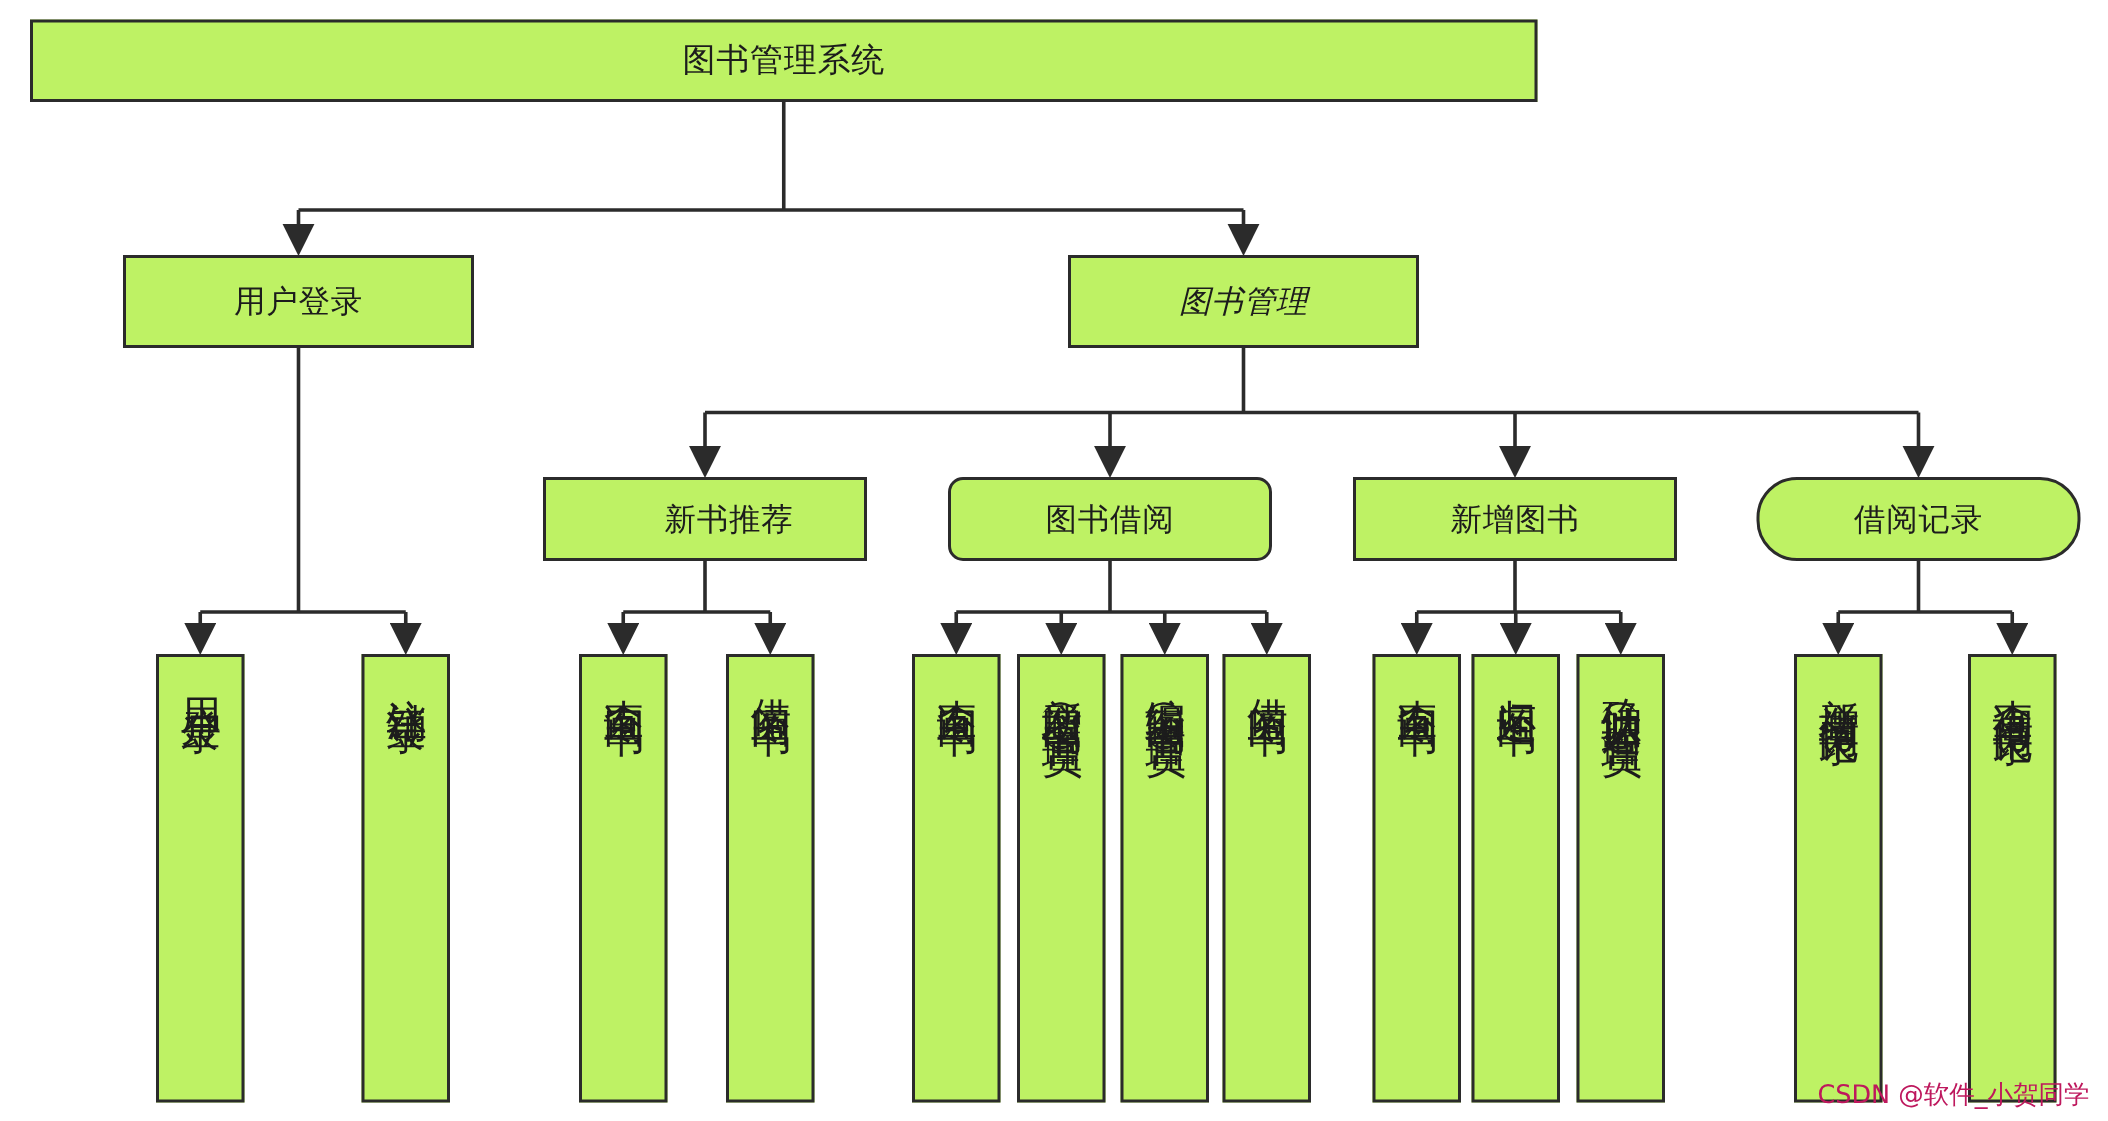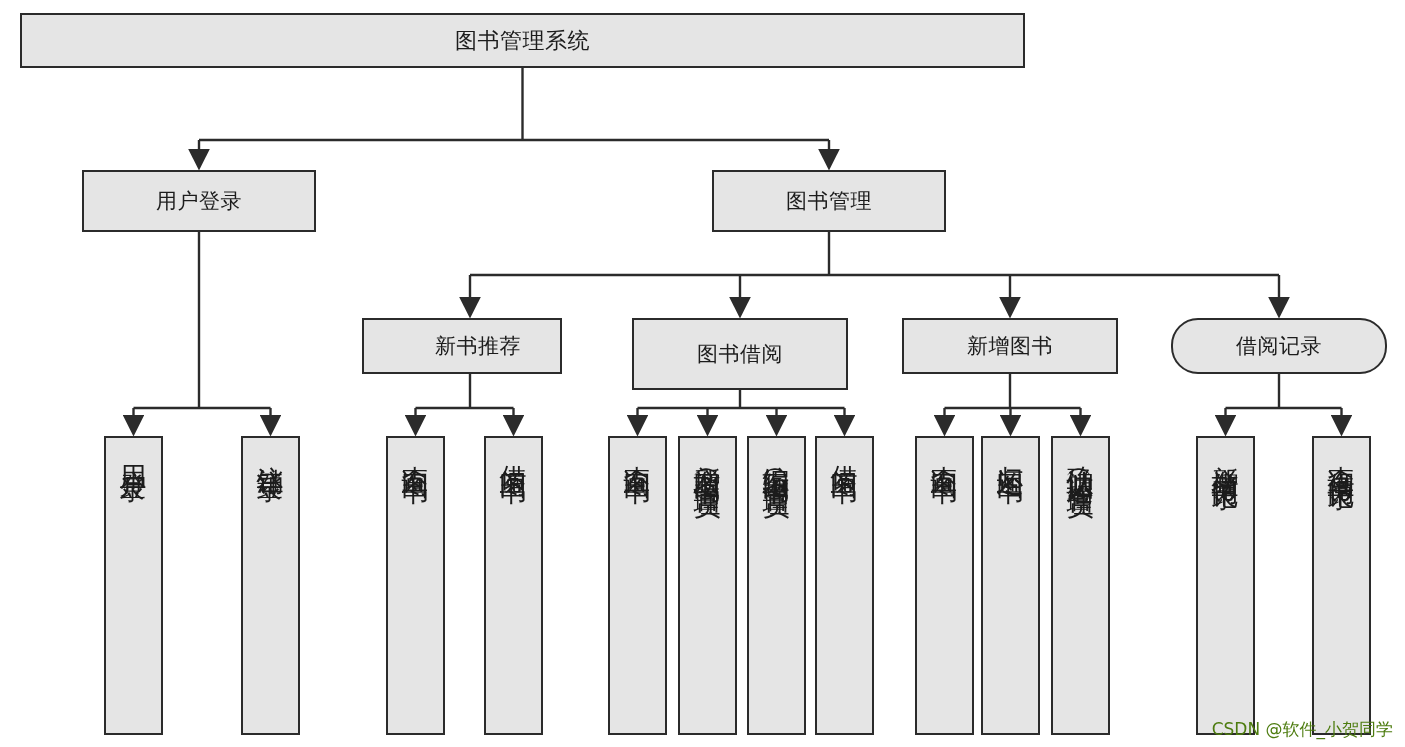--- a/index.html
+++ b/index.html
@@ -22,21 +22,21 @@
   svg#edges {
     position: absolute;
     left: 0;
     top: 0;
     width: 1405px;
     height: 747px;
   }
   .node {
     position: absolute;
     box-sizing: border-box;
-    background: #e5e5e5;
+    background: #bef264;
     border: 2px solid #2b2b2b;
     display: flex;
     align-items: center;
     justify-content: center;
     color: #1c1c1c;
   }
   .node .label {
     display: block;
     text-align: center;
     line-height: 1.05;
@@ -60,21 +60,21 @@
     font-size: 27px;
     line-height: 1.0;
     letter-spacing: 4px;
     white-space: nowrap;
   }
   .watermark {
     position: absolute;
     right: 12px;
     bottom: 6px;
     font-size: 17px;
-    color: #4d7c0f;
+    color: #be185d;
     white-space: nowrap;
     pointer-events: none;
     text-align: right;
   }
 </style>
 </head>
 <body>
 
 <div id="diagram-root">
 
@@ -121,27 +121,27 @@
       </g>
   </svg>
 
   <div id="node-layer">
       <div class="node root horiz" style="left: 20px; top: 13px; width: 1005px; height: 55px;">
         <span class="label">图书管理系统</span>
       </div>
       <div class="node horiz" style="left: 82px; top: 170px; width: 234px; height: 62px;">
         <span class="label">用户登录</span>
       </div>
-      <div class="node horiz" style="left: 712px; top: 170px; width: 234px; height: 62px;">
+      <div class="node horiz" style="left: 712px; top: 170px; width: 234px; height: 62px; font-style: italic;">
         <span class="label">图书管理</span>
       </div>
-      <div class="node horiz" style="left: 362px; top: 318px; width: 200px; height: 56px; padding-left: 32px;">
+      <div class="node horiz" style="left: 362px; top: 318px; width: 216px; height: 56px; padding-left: 32px;">
         <span class="label">新书推荐</span>
       </div>
-      <div class="node horiz" style="left: 632px; top: 318px; width: 216px; height: 72px;">
+      <div class="node horiz" style="left: 632px; top: 318px; width: 216px; height: 56px; border-radius: 10px;">
         <span class="label">图书借阅</span>
       </div>
       <div class="node horiz" style="left: 902px; top: 318px; width: 216px; height: 56px;">
         <span class="label">新增图书</span>
       </div>
       <div class="node horiz" style="left: 1171px; top: 318px; width: 216px; height: 56px; border-radius: 27px;">
         <span class="label">借阅记录</span>
       </div>
       <div class="node vert" style="left: 104px; top: 436px; width: 59px; height: 299px;">
         <span class="label">用户登录</span>

